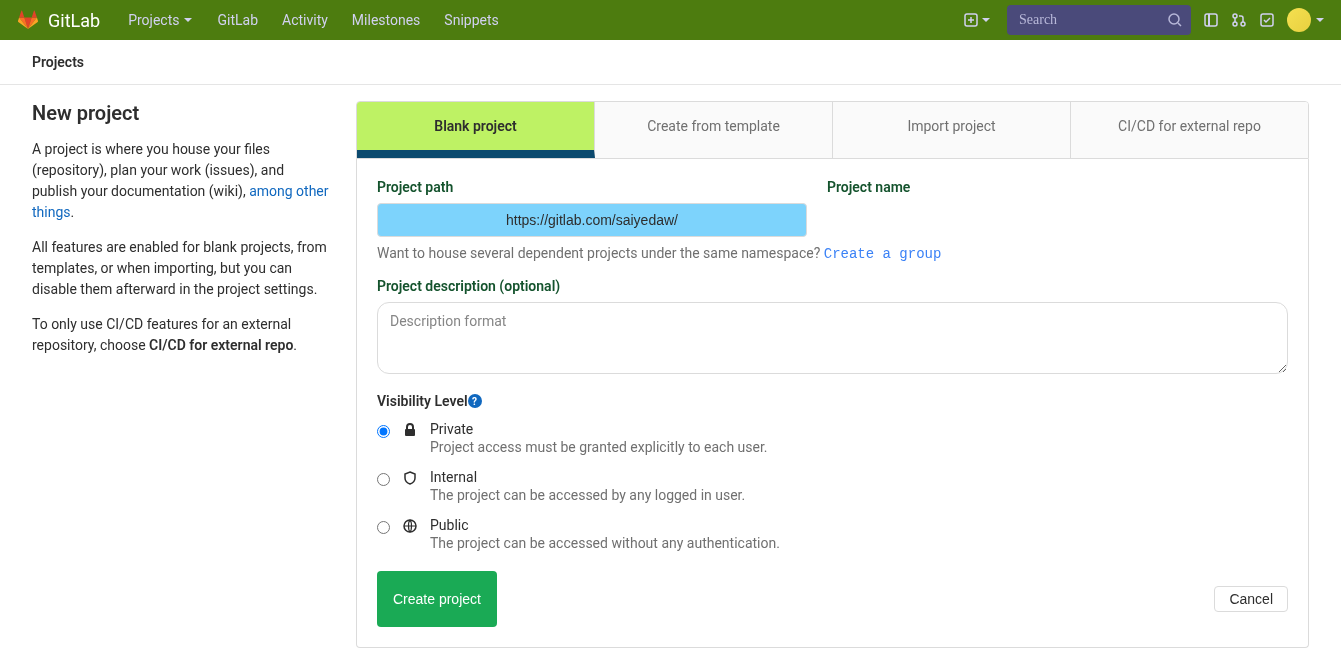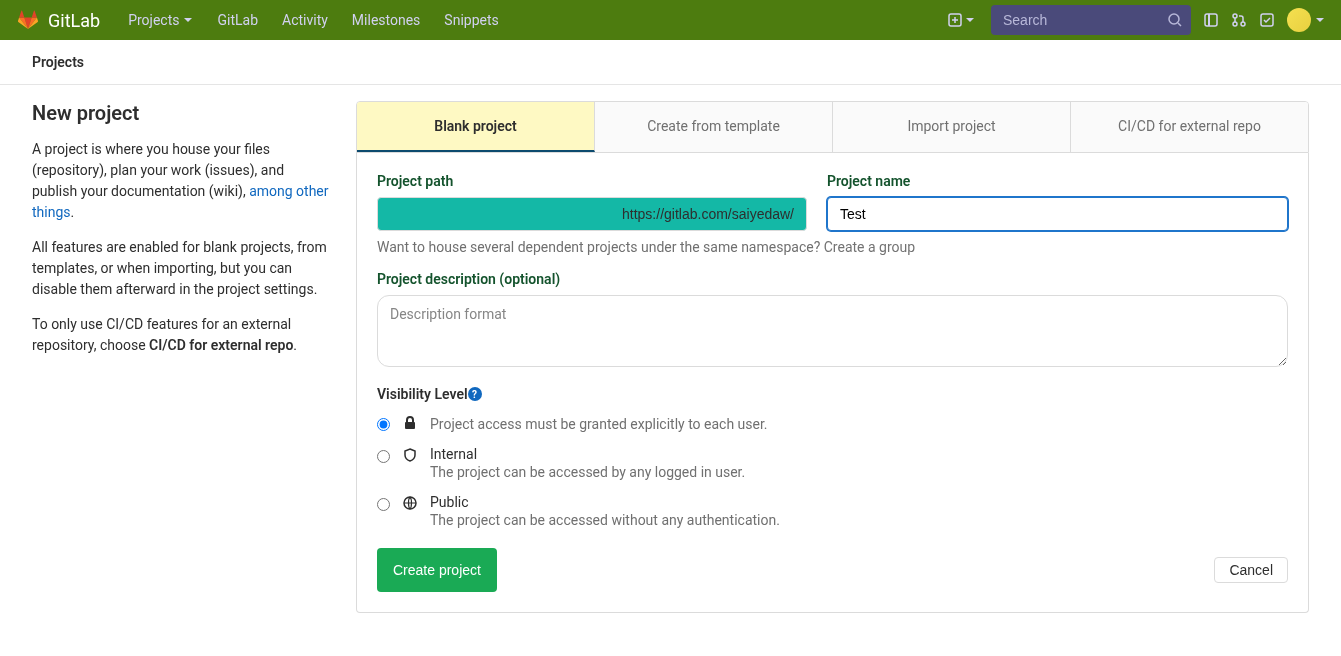--- a/index.html
+++ b/index.html
@@ -6,21 +6,21 @@
     body { font-family: -apple-system, BlinkMacSystemFont, "Segoe UI", Roboto, sans-serif; font-size: 14px; color: #2e2e2e; background: #fff; }
     
     
     .header { background: #4d7c0f; height: 40px; display: flex; align-items: center; padding: 0 16px; }
     .logo { display: flex; align-items: center; margin-right: 8px; }
     .brand { color: #fff; font-size: 18px; margin-right: 16px; }
     .nav-items { display: flex; gap: 0; }
     .nav-item { color: #d1d1f0; padding: 0 12px; height: 40px; display: flex; align-items: center; cursor: pointer; font-size: 14px; }
     .header-right { margin-left: auto; display: flex; align-items: center; gap: 12px; }
     .plus-btn { display: flex; align-items: center; color: #d1d1f0; cursor: pointer; padding: 0 4px; }
-    .search-box { background: #4a4a7a; border: none; border-radius: 4px; height: 30px; width: 200px; padding: 0 30px 0 12px; color: #fff; font-size: 14px; }
+    .search-box { background: #4a4a7a; border: none; border-radius: 4px; height: 30px; width: 184px; padding: 0 30px 0 12px; color: #fff; font-size: 14px; font-family: Liberation Serif, serif; }
     .search-box::placeholder { color: #b8b8d9; }
     .search-wrapper { position: relative; }
     .search-icon { position: absolute; right: 8px; top: 7px; color: #b8b8d9; }
     .header-icon { color: #d1d1f0; cursor: pointer; display: flex; align-items: center; }
     .avatar { width: 24px; height: 24px; border-radius: 50%; background: linear-gradient(135deg, #f5e050, #e8d040); }
     
     
     .breadcrumb-bar { padding: 14px 32px; border-bottom: 1px solid #e5e5e5; }
     .breadcrumb-bar span { font-weight: 600; color: #2e2e2e; }
     
@@ -30,49 +30,49 @@
     .sidebar h1 { font-size: 20px; font-weight: 600; margin-bottom: 14px; }
     .sidebar p { color: #2e2e2e; line-height: 1.5; margin-bottom: 14px; font-size: 14px; }
     .sidebar a { color: #1068bf; text-decoration: none; }
     .sidebar strong { font-weight: 600; }
     
     
     .main { flex: 1; }
     .tabs { display: flex; border: 1px solid #dbdbdb; border-radius: 4px 4px 0 0; overflow: hidden; }
     .tab { flex: 1; text-align: center; padding: 16px; cursor: pointer; color: #707070; background: #fafafa; border-right: 1px solid #dbdbdb; }
     .tab:last-child { border-right: none; }
-    .tab.active { background: #fef9c3; color: #2e2e2e; font-weight: 600; border-bottom: 2px solid #0c4a6e; }
+    .tab.active { background: #bef264; color: #2e2e2e; font-weight: 600; border-bottom: 8px solid #0c4a6e; }
     
     .form-area { border: 1px solid #dbdbdb; border-top: none; padding: 20px; border-radius: 0 0 4px 4px; }
     .form-row { display: flex; gap: 20px; margin-bottom: 4px; }
     .form-group { flex: 1; }
     .form-group.path { flex: 0 0 430px; }
     .form-label { display: block; font-weight: 600; margin-bottom: 8px; color: #14532d; }
     .form-input { width: 100%; height: 34px; border: 1px solid #dbdbdb; border-radius: 4px; padding: 0 12px; font-size: 14px; background: #fff; }
-    .form-input.readonly { background: #14b8a6; text-align: right; color: #2e2e2e; }
+    .form-input.readonly { background: #7dd3fc; text-align: center; color: #2e2e2e; }
     .form-input.focused { border-color: #1f75cb; box-shadow: 0 0 0 1px #1f75cb; outline: none; }
     .form-textarea { width: 100%; min-height: 72px; border: 1px solid #dbdbdb; border-radius: 12px; padding: 10px 12px; font-size: 14px; font-family: inherit; resize: vertical; }
     .form-textarea::placeholder { color: #868686; }
     
     .hint { color: #707070; font-size: 14px; margin: 8px 0 16px 0; }
-    .hint a { color: #737373; text-decoration: none; }
+    .hint a { color: #3b82f6; text-decoration: none; font-family: Liberation Mono, monospace; }
     
     .visibility-section { margin-top: 16px; }
     .visibility-label { font-weight: 600; margin-bottom: 12px; display: flex; align-items: center; gap: 0; }
     .help-icon { width: 14px; height: 14px; border-radius: 50%; background: #1068bf; color: #fff; display: inline-flex; align-items: center; justify-content: center; font-size: 10px; font-weight: bold; }
     
     .radio-option { display: flex; align-items: flex-start; gap: 12px; margin-bottom: 14px; }
     .radio-option input[type="radio"] { margin-top: 4px; }
     .radio-icon { margin-top: 1px; }
     .radio-content { flex: 1; }
     .radio-title { font-size: 14px; color: #2e2e2e; }
     .radio-desc { font-size: 14px; color: #707070; margin-top: 2px; }
     
     .form-actions { display: flex; justify-content: space-between; align-items: center; margin-top: 20px; }
-    .btn-primary { background: #1aaa55; color: #fff; border: none; border-radius: 4px; padding: 14px 16px; font-size: 14px; font-weight: 400; cursor: pointer; }
+    .btn-primary { background: #1aaa55; color: #fff; border: none; border-radius: 4px; padding: 20px 16px; font-size: 14px; font-weight: 400; cursor: pointer; }
     .btn-secondary { background: #fff; color: #2e2e2e; border: 1px solid #dbdbdb; border-radius: 4px; padding: 4px 14px; font-size: 14px; cursor: pointer; }
     
     svg { display: block; }
   </style>
 </head>
 <body>
 
 <div class="header">
   <div class="logo">
     <svg width="24" height="24" viewBox="0 0 24 24">
@@ -168,21 +168,20 @@
     </div>
 
     <div class="form-area">
       <div class="form-row">
         <div class="form-group path">
           <label class="form-label">Project path</label>
           <input class="form-input readonly" readonly="" value="https://gitlab.com/saiyedaw/" style="">
         </div>
         <div class="form-group">
           <label class="form-label">Project name</label>
-          <input class="form-input focused" value="Test" style="">
         </div>
       </div>
       <div class="hint"><span>Want to house several dependent projects under the same namespace? </span><a href="#">Create a group</a></div>
 
       <div class="form-group">
         <label class="form-label">Project description (optional)</label>
         <textarea class="form-textarea" placeholder="Description format" style=""></textarea>
       </div>
 
       <div class="visibility-section">
@@ -193,20 +192,21 @@
 
         <div class="radio-option">
           <input type="radio" name="vis" checked="" style="">
           <span class="radio-icon">
             <svg width="16" height="16" viewBox="0 0 16 16">
                 <rect x="3" y="7" width="10" height="7" rx="1" fill="#2e2e2e"></rect>
                 <path fill="none" stroke="#2e2e2e" stroke-width="2" d="M5 7V5a3 3 0 016 0v2"></path>
               </svg>
           </span>
           <div class="radio-content">
+            <div class="radio-title">Private</div>
             <div class="radio-desc">Project access must be granted explicitly to each user.</div>
           </div>
         </div>
 
         <div class="radio-option">
           <input type="radio" name="vis" style="">
           <span class="radio-icon">
             <svg width="16" height="16" viewBox="0 0 16 16">
                 <path fill="none" stroke="#2e2e2e" stroke-width="1.5" d="M8 2l5 2v4c0 3-2 5-5 6-3-1-5-3-5-6V4z"></path>
               </svg>

